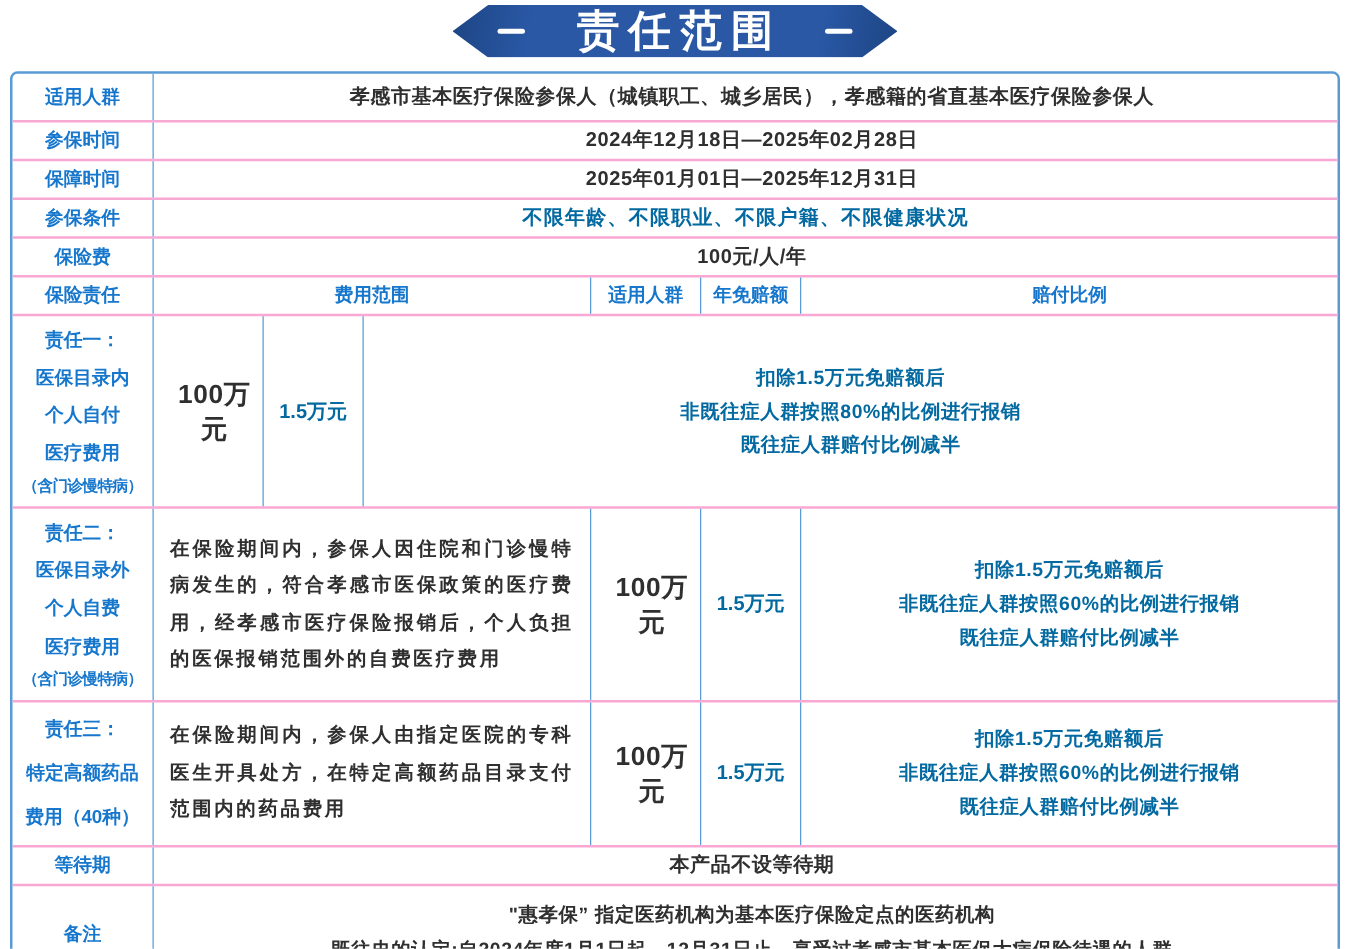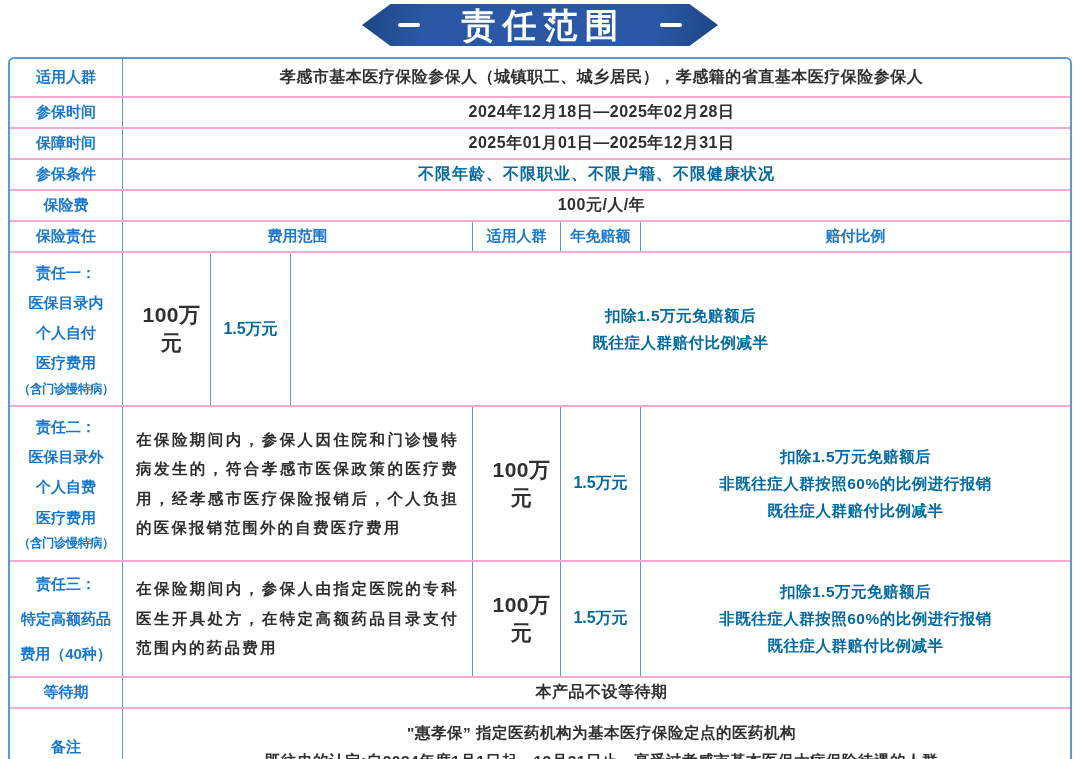--- a/index.html
+++ b/index.html
@@ -132,20 +132,21 @@
       <div class="nline">责任一：</div>
       <div class="nline">医保目录内</div>
       <div class="nline">个人自付</div>
       <div class="nline">医疗费用</div>
       <div class="nline small">（含门诊慢特病）</div>
     </div>
     <div class="tcell c3 val amount">100万元</div>
     <div class="tcell c4 red deduct">1.5万元</div>
     <div class="tcell c5 red payout">
       <div>扣除1.5万元免赔额后</div>
+      <div>非既往症人群按照80%的比例进行报销</div>
       <div>既往症人群赔付比例减半</div>
     </div>
   </div>
 
   <div class="trow" style="min-height:141px;">
     <div class="tcell c1 lbl benefit-name">
       <div class="nline">责任二：</div>
       <div class="nline">医保目录外</div>
       <div class="nline">个人自费</div>
       <div class="nline">医疗费用</div>

